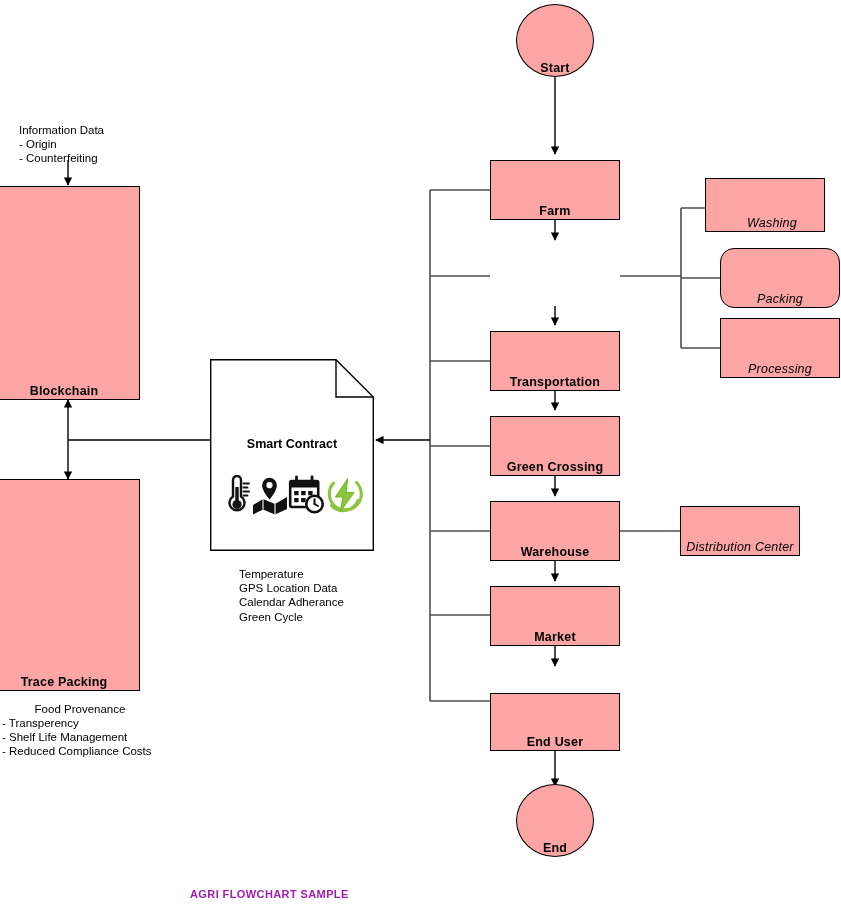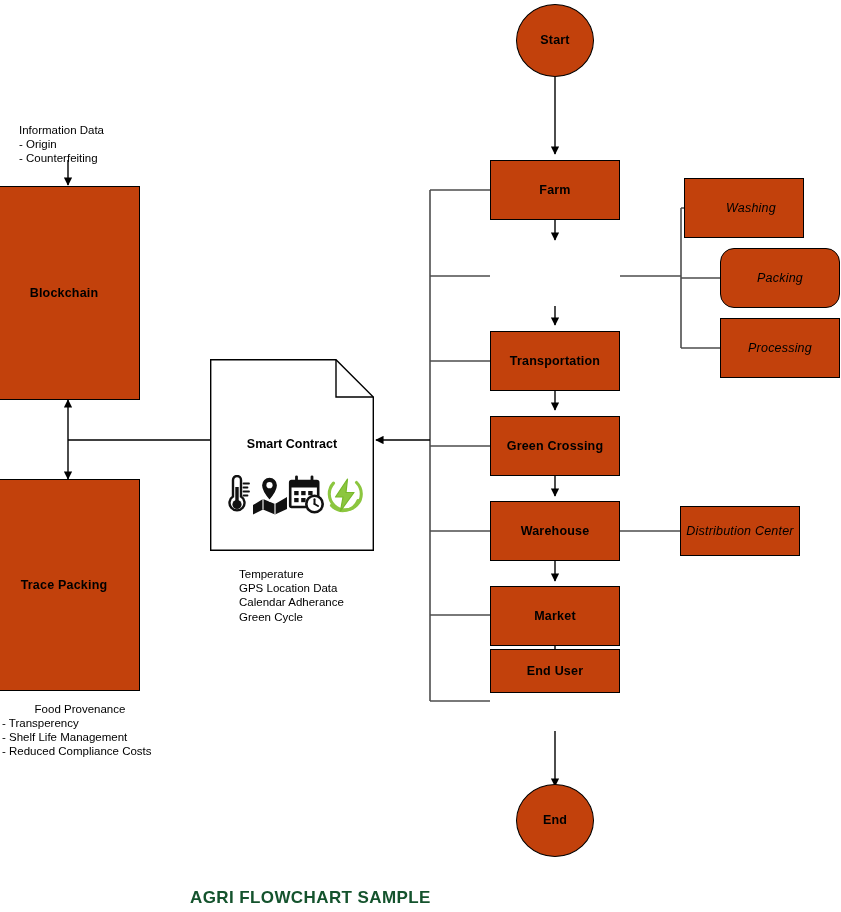--- a/index.html
+++ b/index.html
@@ -25,23 +25,23 @@
     left: 0;
     top: 0;
     width: 841px;
     height: 912px;
     pointer-events: none;
   }
   .node {
     position: absolute;
     box-sizing: border-box;
     border: 1.4px solid #000000;
-    background: #c2410c;
+    background: #fca5a5;
     display: flex;
-    align-items: center;
+    align-items: flex-end;
     justify-content: center;
     text-align: center;
   }
   .node-label {
     font-size: 12.5px;
     font-weight: bold;
     letter-spacing: .2px;
     line-height: 1.2;
   }
   .terminator {
@@ -79,24 +79,24 @@
     font-size: 11.5px;
     line-height: 14.2px;
     color: #000;
     white-space: pre;
   }
   .annot.center {
     text-align: center;
   }
   .chart-title {
     position: absolute;
-    font-size: 17px;
+    font-size: 11px;
     font-weight: bold;
     letter-spacing: .4px;
-    color: #14532d;
+    color: #a21caf;
     white-space: nowrap;
   }
 </style>
 </head>
 <body>
 
 <div id="canvas">
 
   <svg id="wires" viewBox="0 0 841 912" xmlns="http://www.w3.org/2000/svg">
     <defs>
@@ -185,29 +185,29 @@
   </div>
 
   <div class="node" style="left:490px; top:586px; width:130px; height:60px;">
     <span class="node-label">Market</span>
   </div>
 
   <div class="node" style="left:490px; top:501px; width:130px; height:60px;">
     <span class="node-label">Warehouse</span>
   </div>
 
-  <div class="node" style="left:490px; top:649px; width:130px; height:44px;">
+  <div class="node" style="left:490px; top:693px; width:130px; height:58px;">
     <span class="node-label">End User</span>
   </div>
 
   <div class="node terminator" style="left:516px; top:784px; width:78px; height:73px;">
     <span class="node-label">End</span>
   </div>
 
-  <div class="node aux" style="left:684px; top:178px; width:120px; height:60px;padding-left:14px;">
+  <div class="node aux" style="left:705px; top:178px; width:120px; height:54px;padding-left:14px;">
     <span class="node-label">Washing</span>
   </div>
 
   <div class="node aux" style="left:720px; top:248px; width:120px; height:60px;border-radius:14px;">
     <span class="node-label">Packing</span>
   </div>
 
   <div class="node aux" style="left:720px; top:318px; width:120px; height:60px;">
     <span class="node-label">Processing</span>
   </div>

